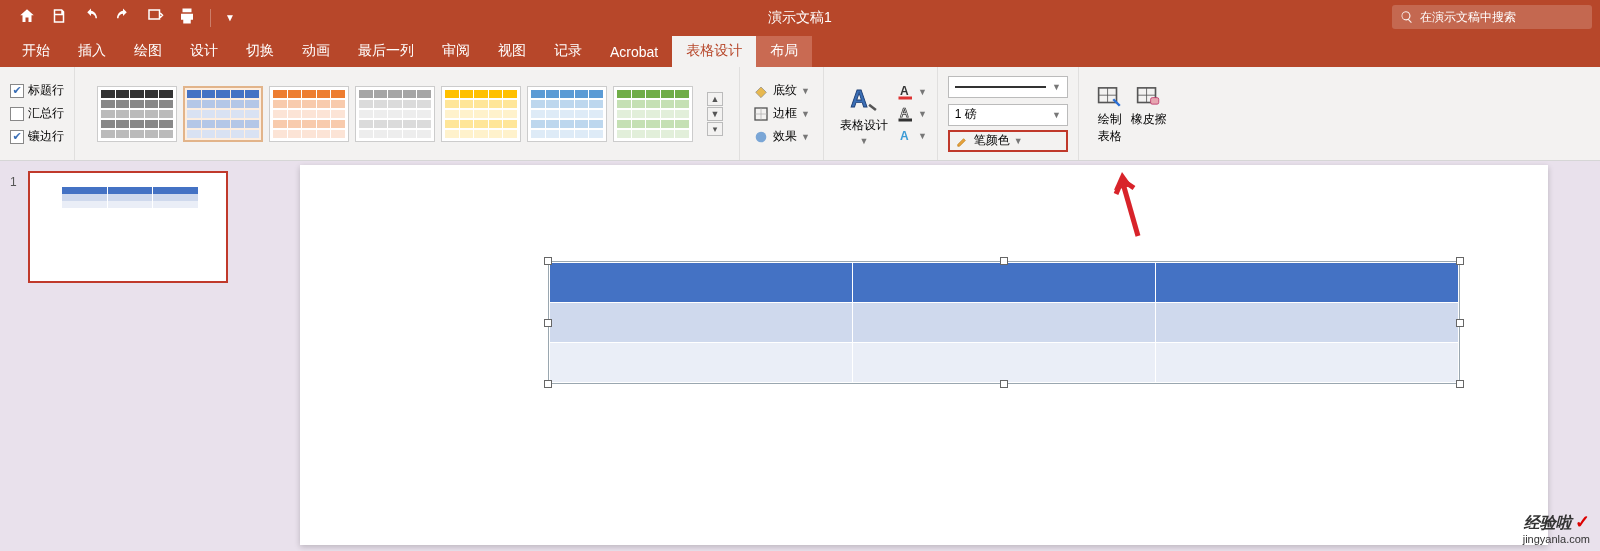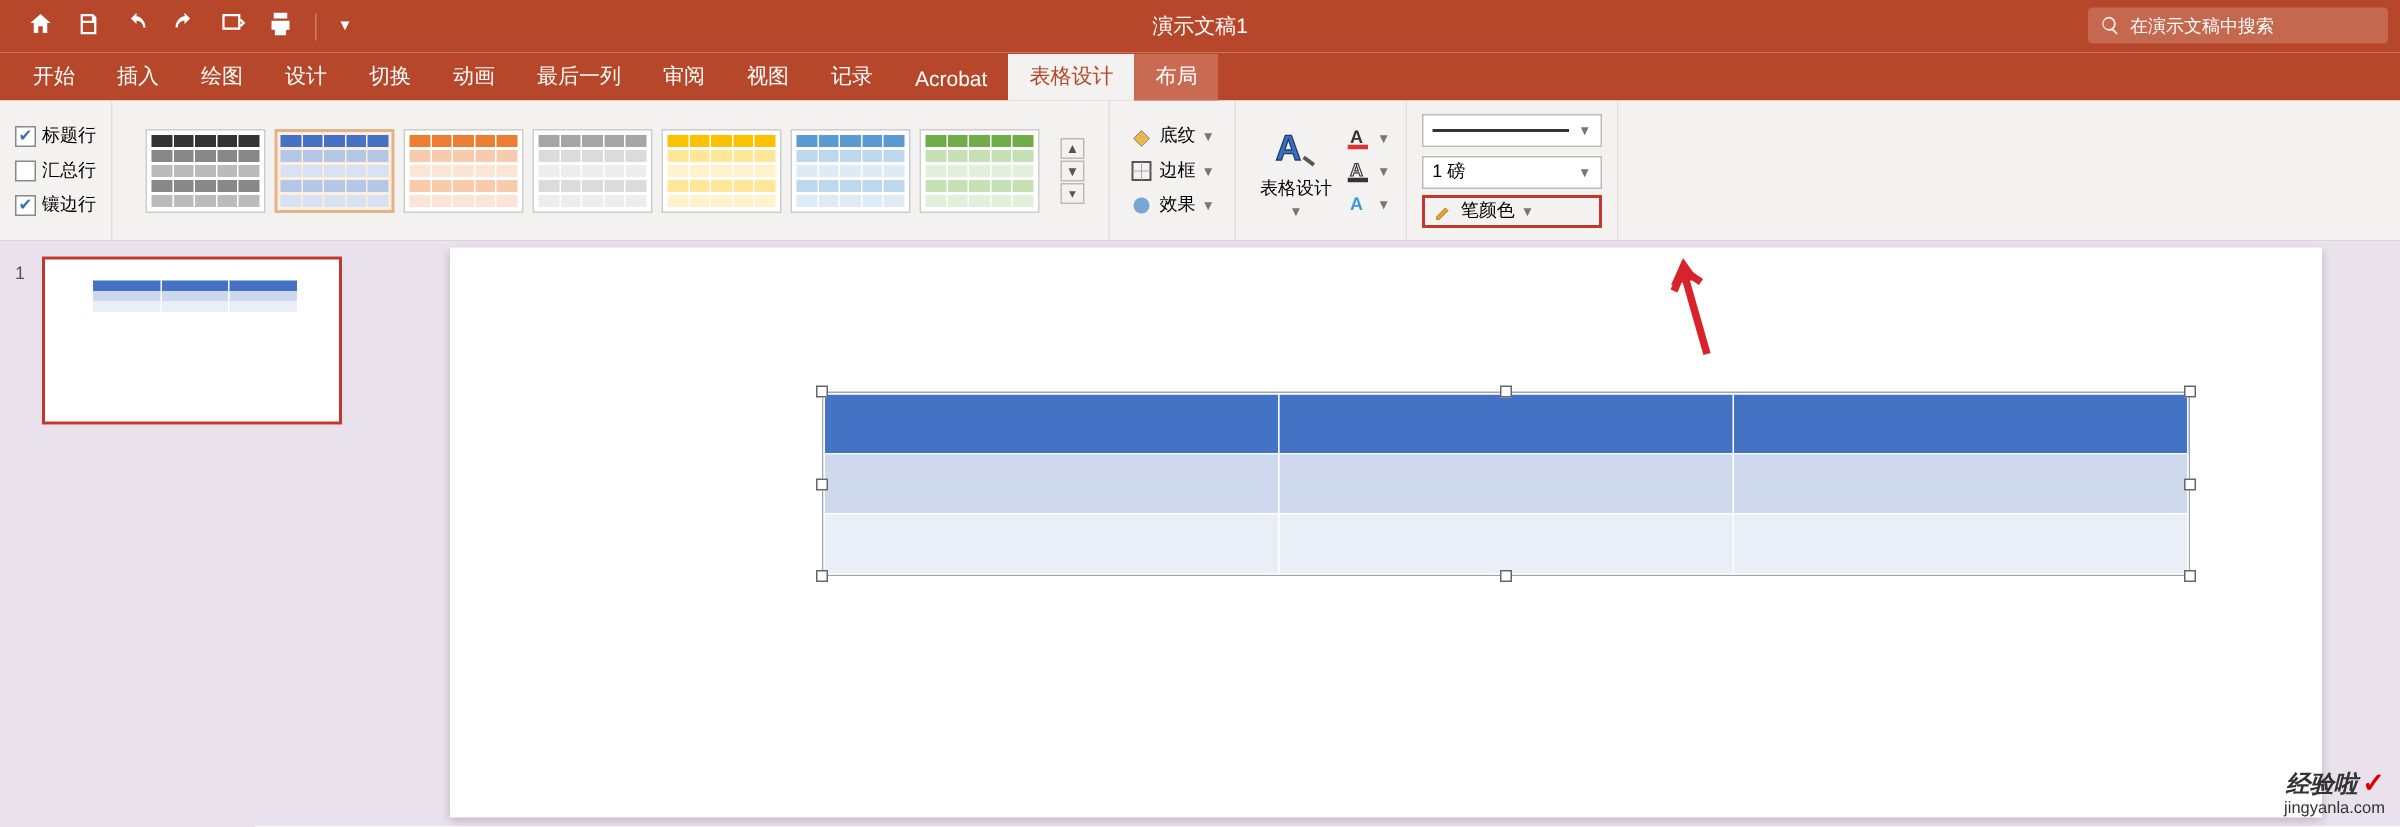--- a/index.html
+++ b/index.html
@@ -521,20 +521,43 @@
       <div class="pencolor">
         <svg viewBox="0 0 24 24">
             <path d="M3 18l10-10 3 3L6 21H3z" fill="#e7a33b" stroke="#b36b00"></path>
           </svg>
         <span>笔颜色</span>
           <span class="dd">▼</span>
       </div>
     </div>
   </div>
 
+  <div class="group" style="border-right:none;">
+    <div class="vbtns">
+      <div class="vbtn">
+        <svg viewBox="0 0 32 32">
+            <rect x="2" y="6" width="22" height="18" fill="none" stroke="#555" stroke-width="2"></rect>
+            <line x1="2" y1="15" x2="24" y2="15" stroke="#555"></line>
+            <line x1="13" y1="6" x2="13" y2="24" stroke="#555"></line>
+            <path d="M20 20l8 8" stroke="#2a6fd6" stroke-width="3"></path>
+          </svg>
+        <span style="white-space:pre; text-align:center;">绘制
+表格</span>
+      </div>
+      <div class="vbtn">
+        <svg viewBox="0 0 32 32">
+            <rect x="2" y="6" width="22" height="18" fill="none" stroke="#555" stroke-width="2"></rect>
+            <line x1="2" y1="15" x2="24" y2="15" stroke="#555"></line>
+            <line x1="13" y1="6" x2="13" y2="24" stroke="#555"></line>
+            <rect x="18" y="18" width="10" height="8" rx="2" fill="#e7a5b0" stroke="#b36"></rect>
+          </svg>
+        <span>橡皮擦</span>
+      </div>
+    </div>
+  </div>
 </div>
 
 <div class="workspace">
   <div class="slidepanel">
     <span class="slidenum">1</span>
     <div class="thumbslide">
       <div class="thumbtable">
         <div class="r">
             <div style="background:#4472c4"></div>
             <div style="background:#4472c4"></div>

